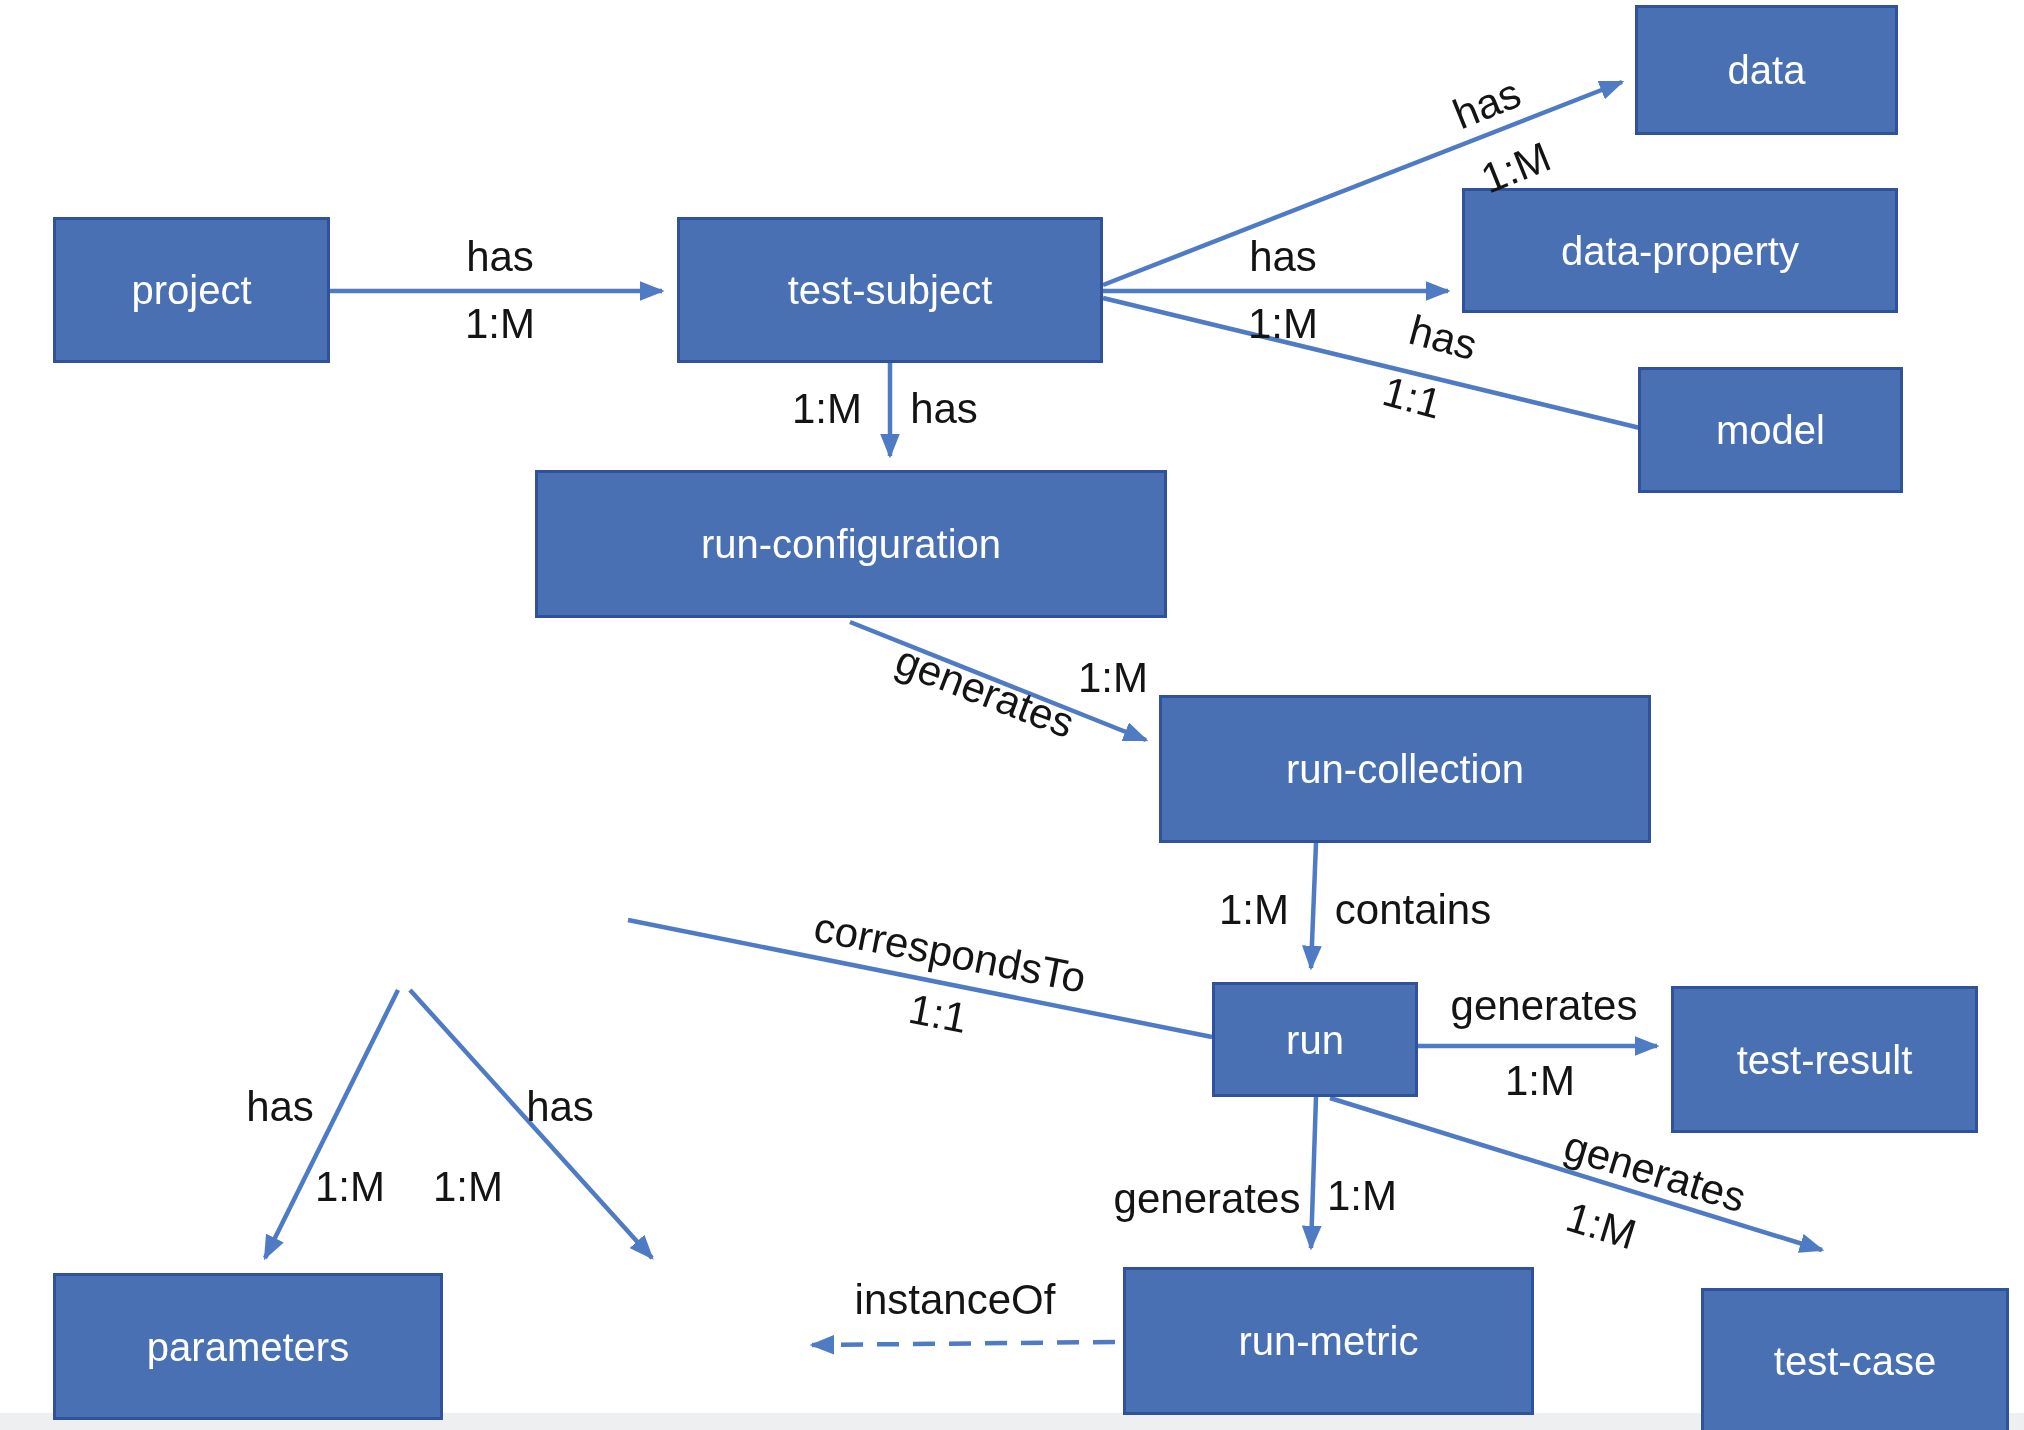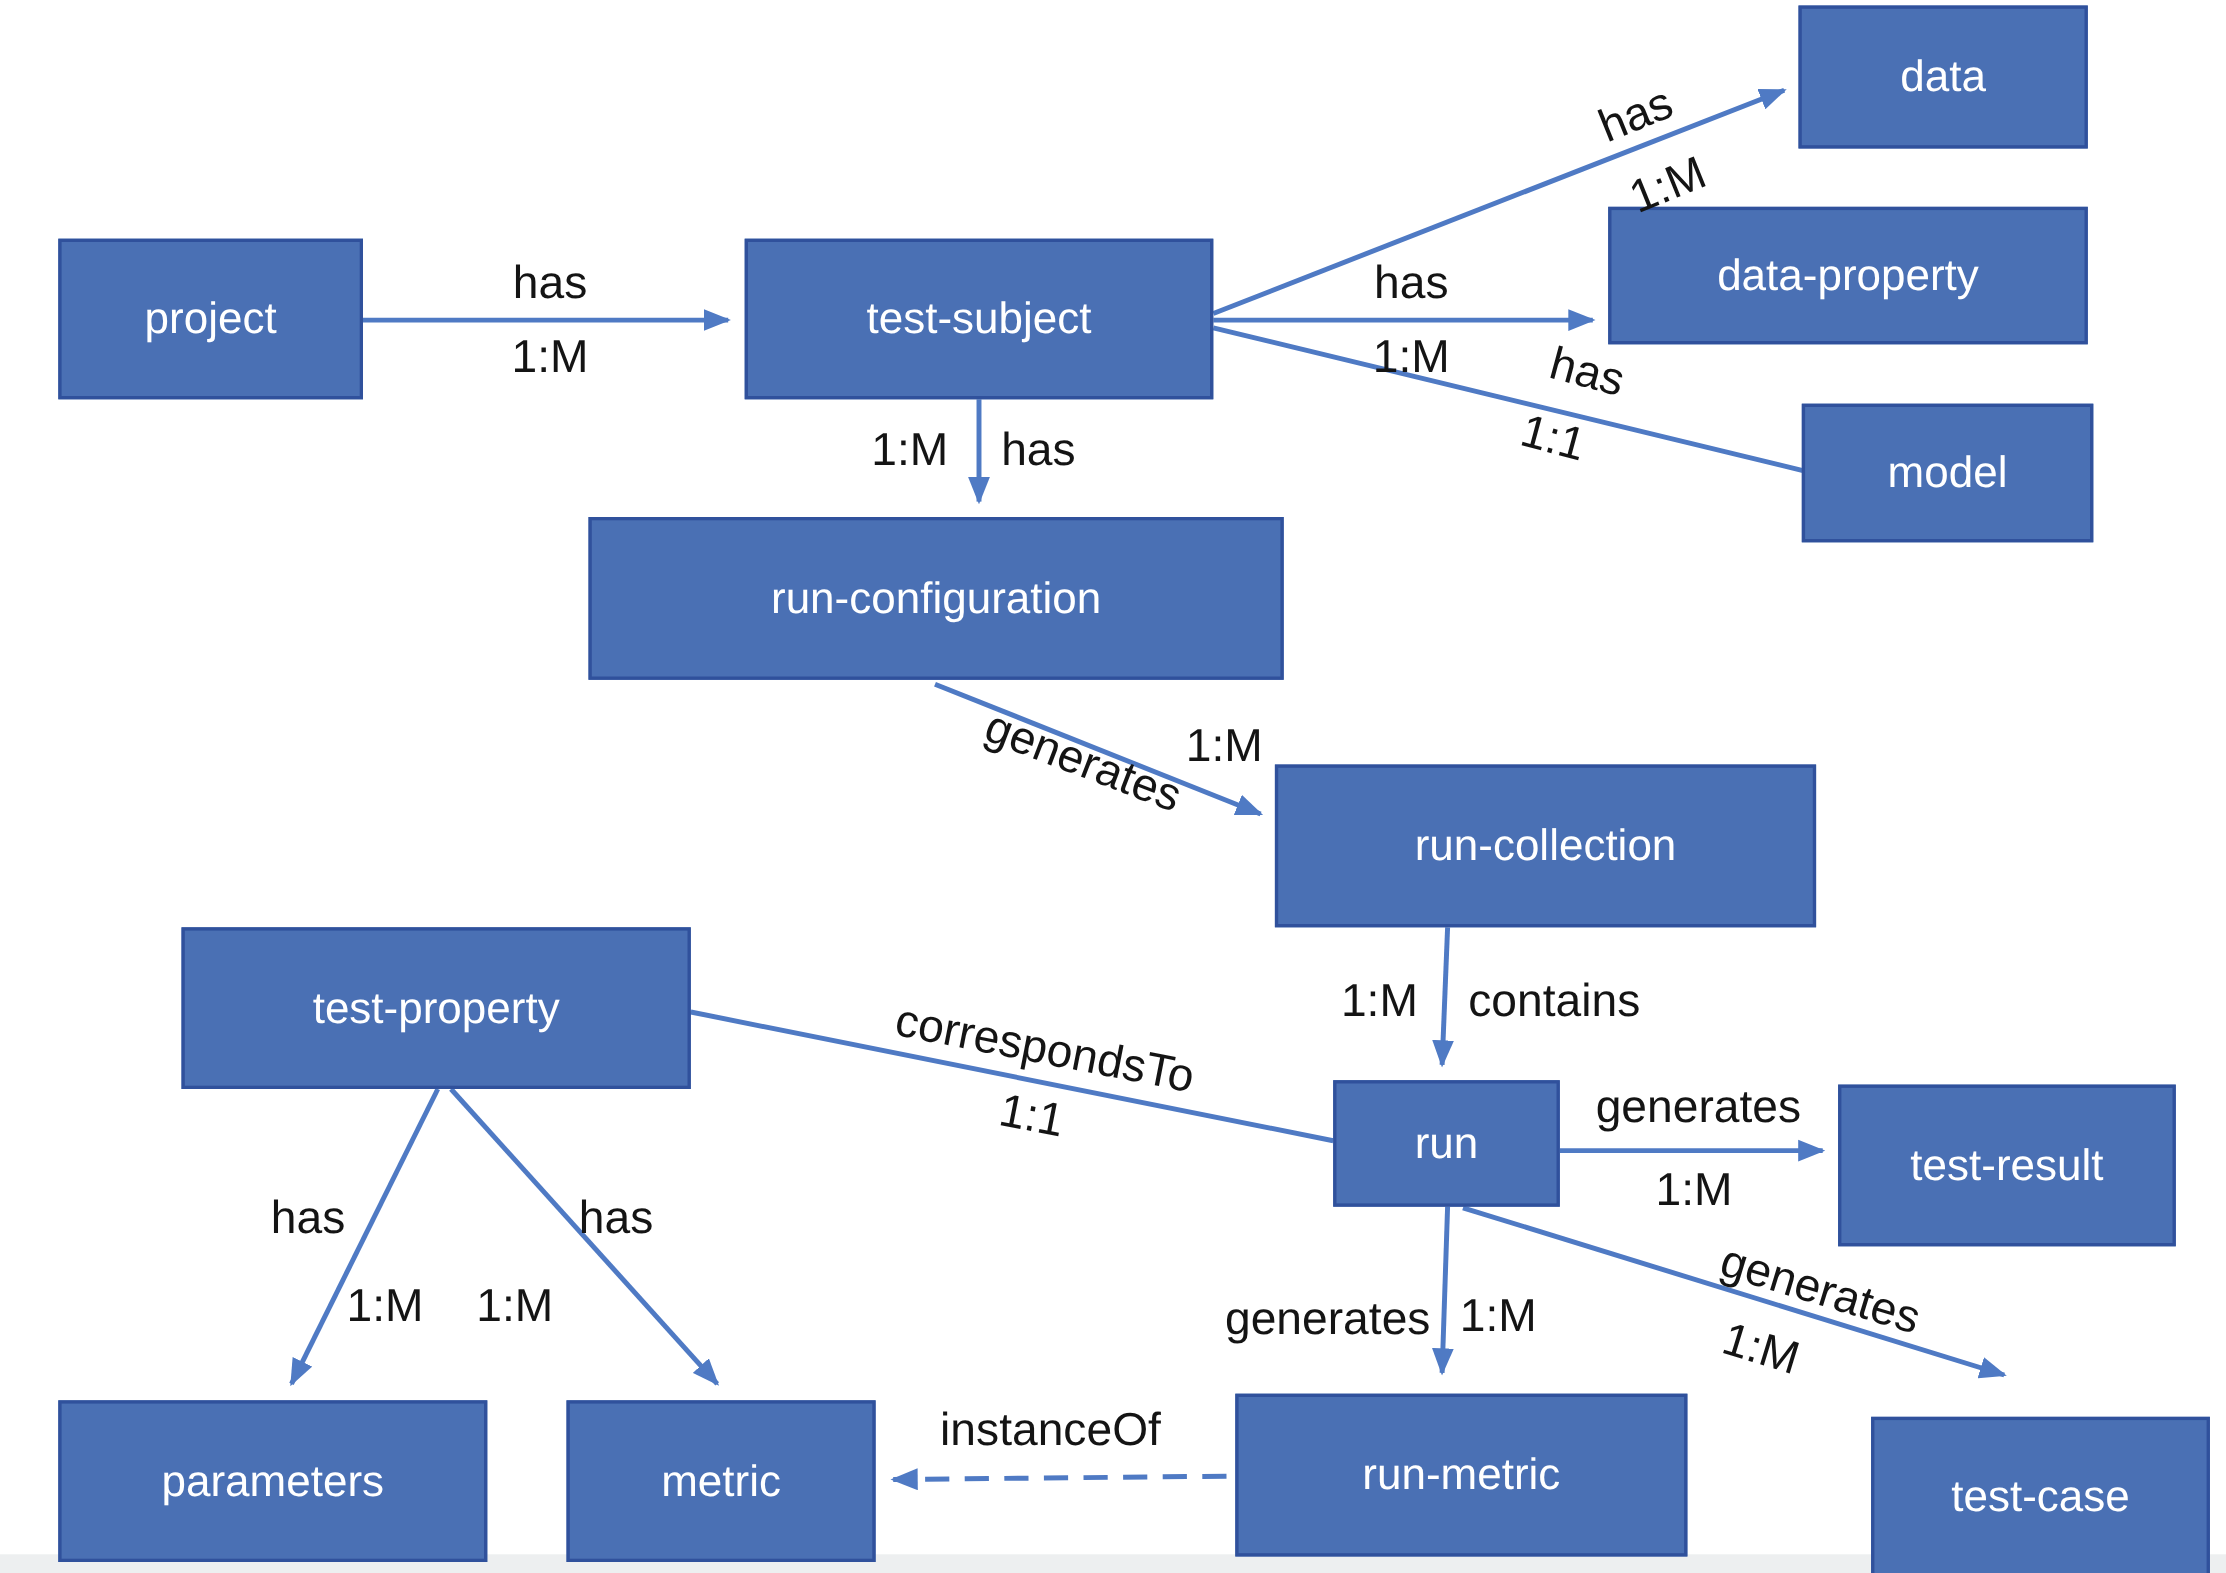--- a/index.html
+++ b/index.html
@@ -62,25 +62,23 @@
     <line x1="1115" y1="1342" x2="812" y2="1345" marker-end="url(#ah)" class="dashed"></line>
   </svg>
 
   <div class="node" style="left:677px;top:217px;width:426px;height:146px;">test-subject</div>
   <div class="node" style="left:53px;top:217px;width:277px;height:146px;">project</div>
   <div class="node" style="left:1635px;top:5px;width:263px;height:130px;">data</div>
   <div class="node" style="left:1462px;top:188px;width:436px;height:125px;">data-property</div>
   <div class="node" style="left:1638px;top:367px;width:265px;height:126px;">model</div>
   <div class="node" style="left:535px;top:470px;width:632px;height:148px;">run-configuration</div>
   <div class="node" style="left:1159px;top:695px;width:492px;height:148px;">run-collection</div>
-  <div class="node" style="left:165px;top:843px;width:463px;height:147px;">test-property</div>
   <div class="node" style="left:1212px;top:982px;width:206px;height:115px;">run</div>
   <div class="node" style="left:1671px;top:986px;width:307px;height:147px;">test-result</div>
   <div class="node" style="left:53px;top:1273px;width:390px;height:147px;">parameters</div>
-  <div class="node" style="left:515px;top:1273px;width:281px;height:147px;">metric</div>
   <div class="node" style="left:1123px;top:1267px;width:411px;height:148px;">run-metric</div>
   <div class="node" style="left:1701px;top:1260px;width:308px;height:145px;margin-top:28px;">test-case</div>
 
   <div class="lbl" style="left:500px;top:257px;transform:translate(-50%,-50%);">has</div>
   <div class="lbl" style="left:500px;top:324px;transform:translate(-50%,-50%);">1:M</div>
 
   <div class="lbl" style="left:1487px;top:104px;transform:translate(-50%,-50%) rotate(-22deg);">has</div>
   <div class="lbl" style="left:1516px;top:168px;transform:translate(-50%,-50%) rotate(-22deg);">1:M</div>
 
   <div class="lbl" style="left:1283px;top:257px;transform:translate(-50%,-50%);">has</div>

